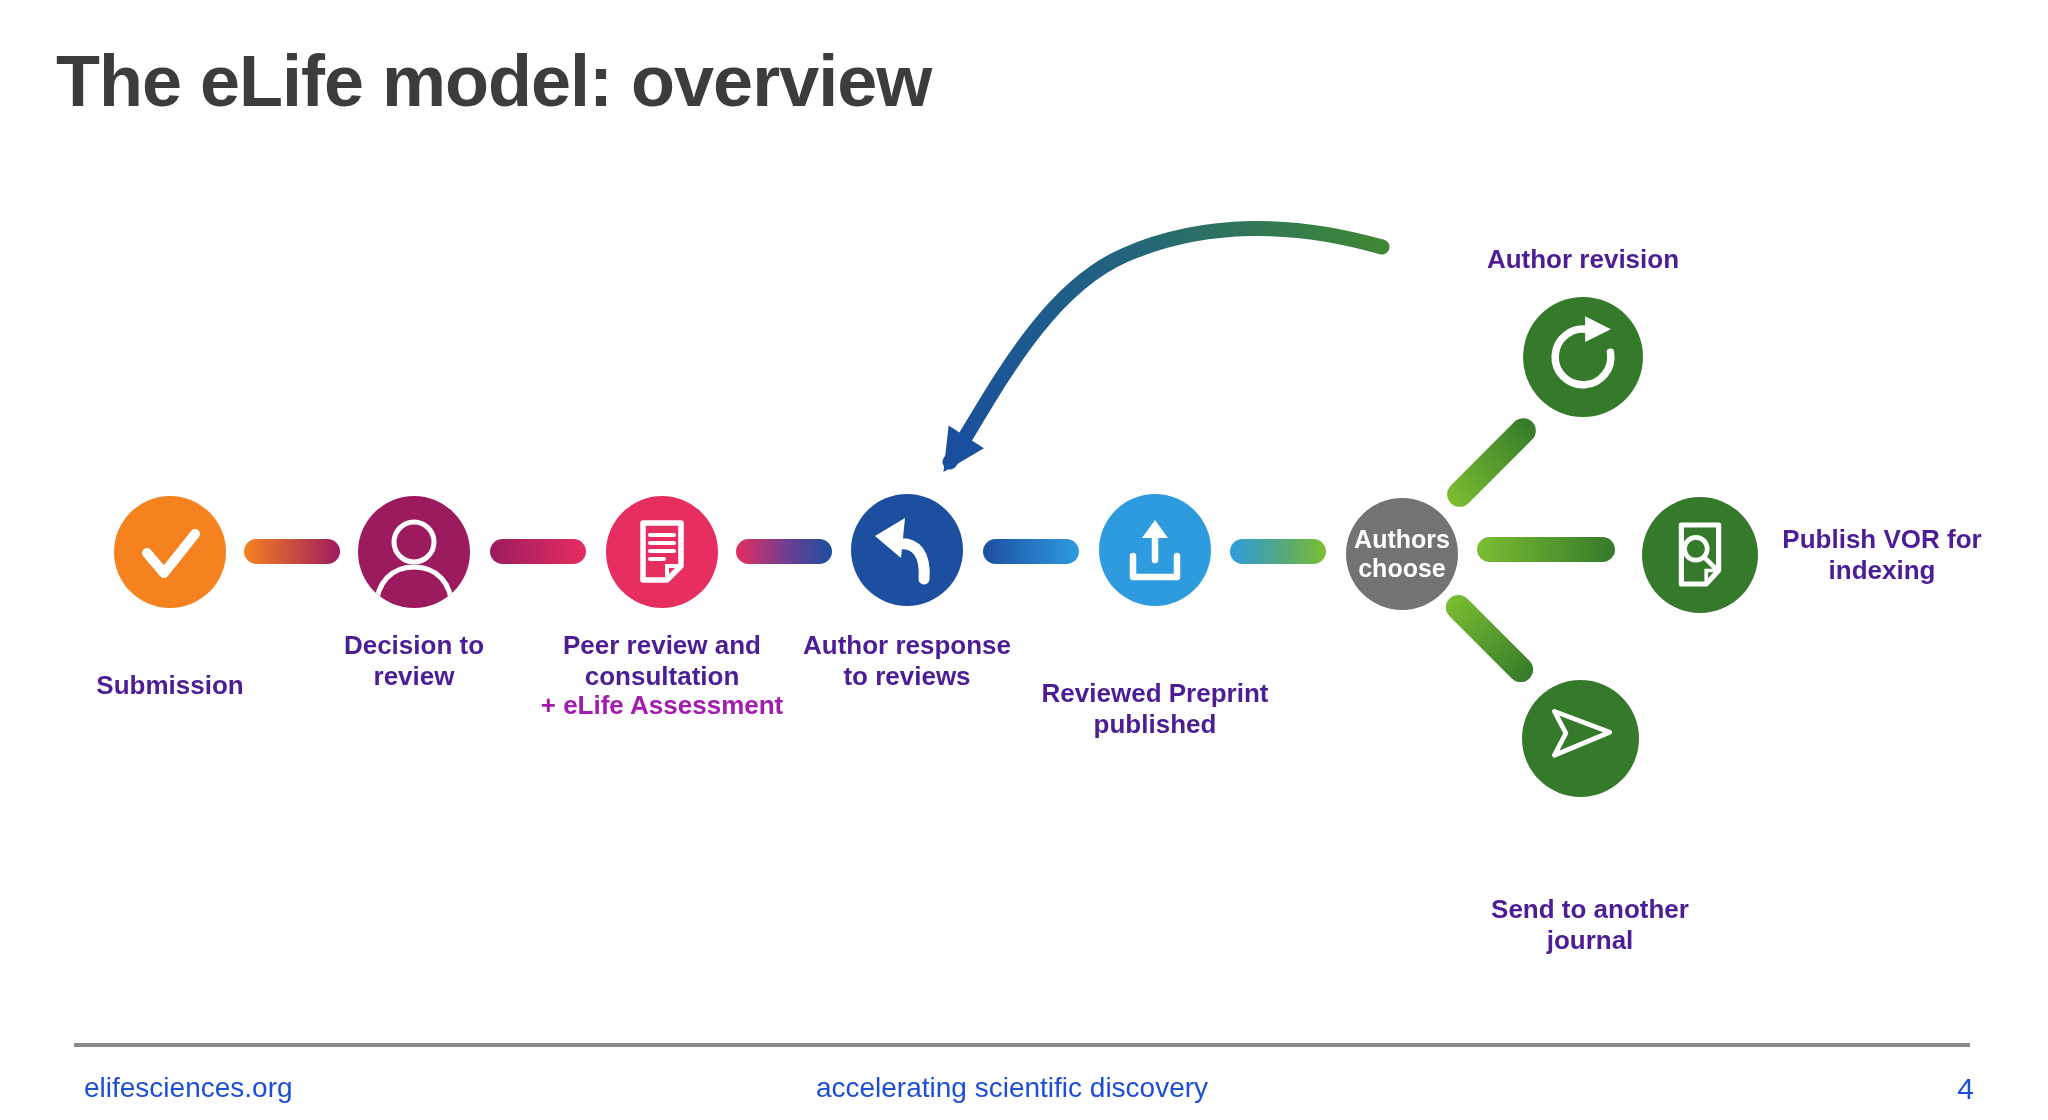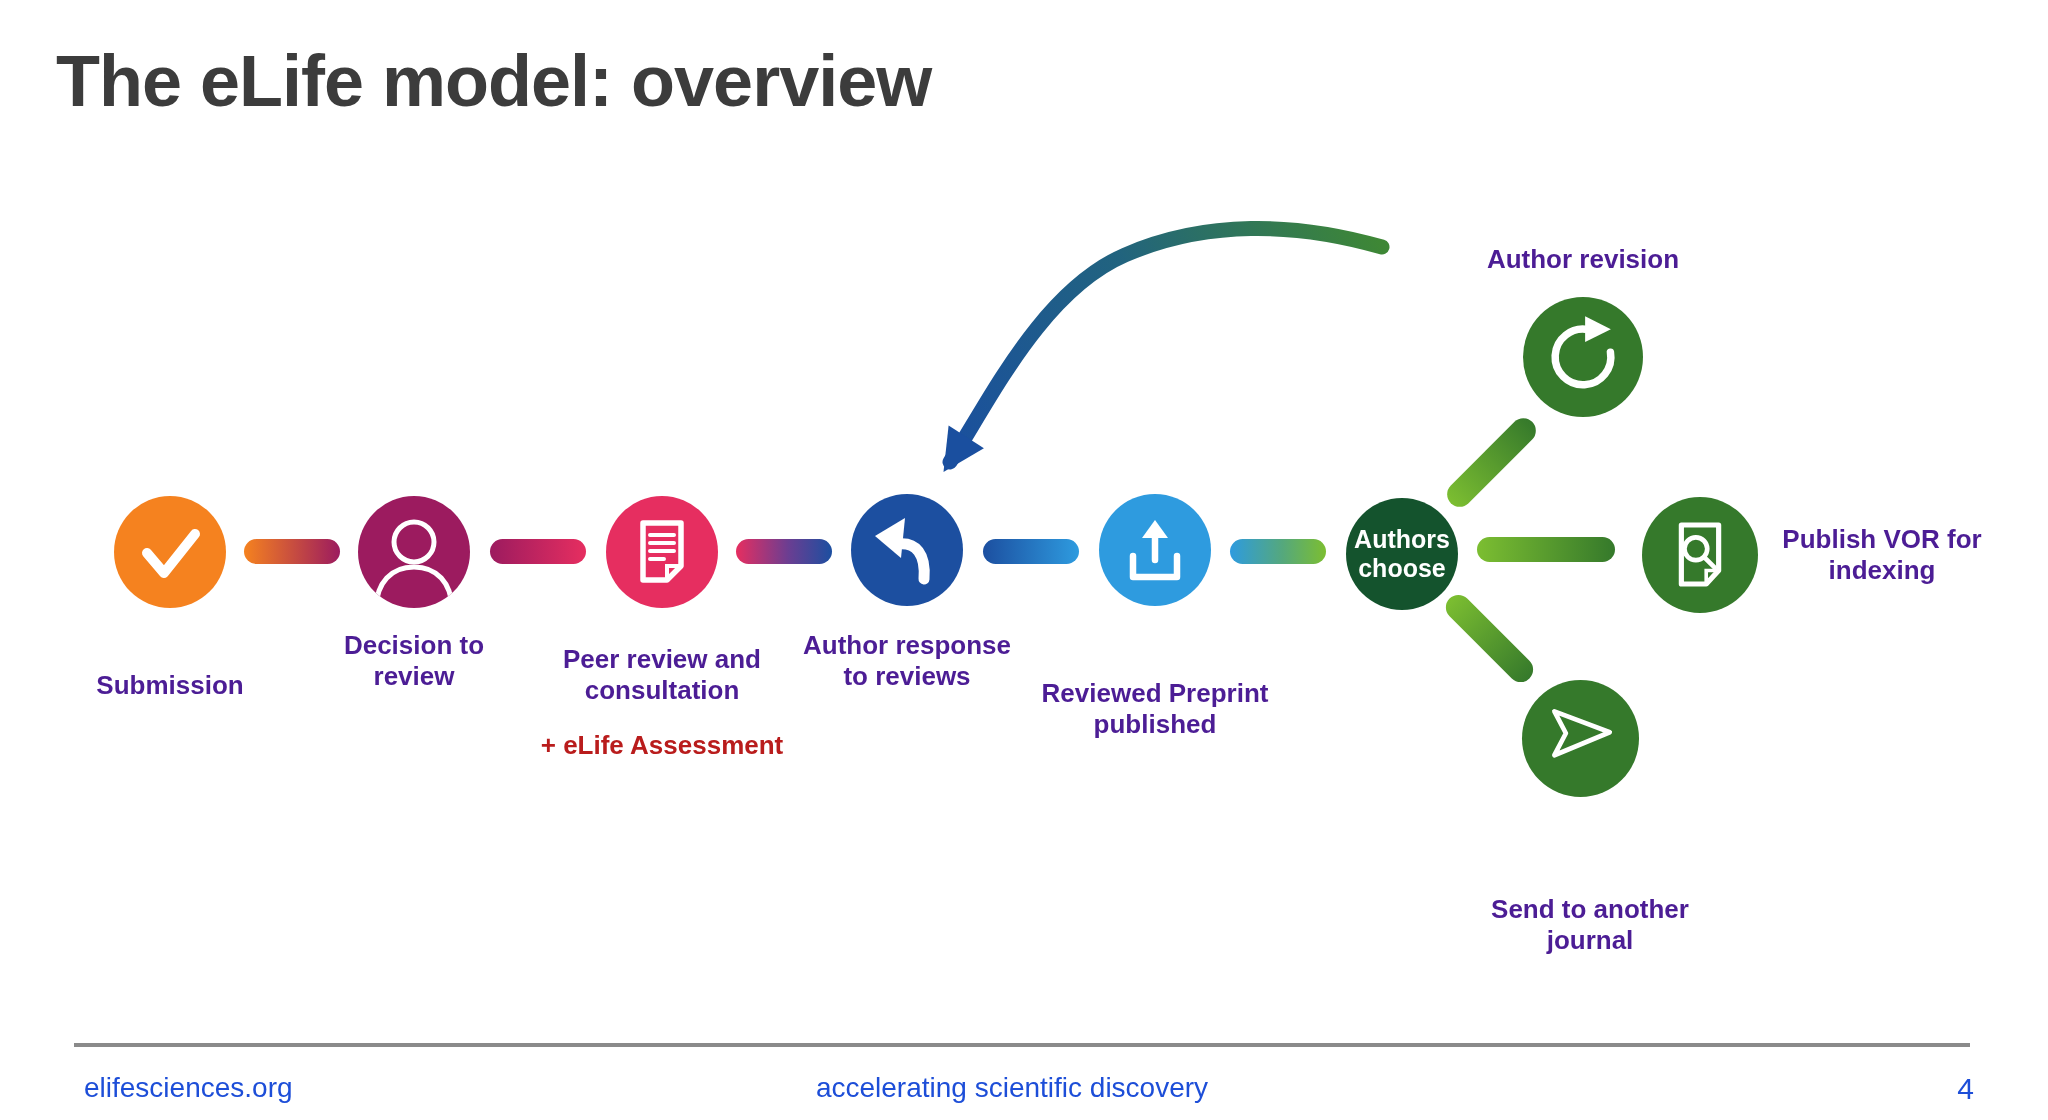--- a/index.html
+++ b/index.html
@@ -99,44 +99,44 @@
   <div class="node-label" style="left:264px;top:630px;">Decision to
 review</div>
 
   <div class="circle" style="left: 606px; top: 496px; width: 112px; height: 112px; background: rgb(230, 46, 96);">
     <svg viewBox="0 0 112 112">
       <path d="M37 27 H75 V70 L61 84 H37 Z" fill="none" stroke="#ffffff" stroke-width="5.5" stroke-linejoin="round"></path>
       <path d="M75 70 H61 V84" fill="none" stroke="#ffffff" stroke-width="4"></path>
       <path d="M44 39 H68 M44 47 H68 M44 55 H68 M44 63 H58" stroke="#ffffff" stroke-width="4" stroke-linecap="round"></path>
     </svg>
   </div>
-  <div class="node-label" style="left:512px;top:630px;margin-top:14px;">Peer review and
+  <div class="node-label" style="left:512px;top:630px;">Peer review and
 consultation</div>
-  <div class="node-note" style="left: 512px; top: 730px; color: #b91c1c;">+ eLife Assessment</div>
+  <div class="node-note" style="left: 512px; top: 690px; color: #a21caf;">+ eLife Assessment</div>
 
   <div class="circle" style="left: 851px; top: 494px; width: 112px; height: 112px; background: rgb(28, 79, 160);">
     <svg viewBox="0 0 112 112">
       <path d="M73 85 C75 60 65 48 47 50" fill="none" stroke="#ffffff" stroke-width="11" stroke-linecap="round"></path>
       <path d="M24 42 L54 24 L50 64 Z" fill="#ffffff"></path>
     </svg>
   </div>
   <div class="node-label" style="left:757px;top:630px;">Author response
 to reviews</div>
 
   <div class="circle" style="left: 1099px; top: 494px; width: 112px; height: 112px; background: rgb(46, 155, 223);">
     <svg viewBox="0 0 112 112">
       <path d="M34 62 V83 H78 V62" fill="none" stroke="#ffffff" stroke-width="6.5" stroke-linecap="round" stroke-linejoin="round"></path>
       <path d="M56 66 V38" stroke="#ffffff" stroke-width="6.5" stroke-linecap="round"></path>
       <path d="M43 44 L56 26 L69 44 Z" fill="#ffffff"></path>
     </svg>
   </div>
   <div class="node-label" style="left:1005px;top:660px;margin-top:18px;">Reviewed Preprint
 published</div>
 
-  <div class="circle" style="left: 1346px; top: 498px; width: 112px; height: 112px; background: #14532d;">
+  <div class="circle" style="left: 1346px; top: 498px; width: 112px; height: 112px; background: #737373;">
     <div class="in-circle-text">Authors
 choose</div>
   </div>
 
   <div class="circle" style="left: 1523px; top: 297px; width: 120px; height: 120px; background: rgb(53, 121, 43);">
     <svg viewBox="0 0 112 112">
       <path d="M60.5 30.4 A26 26 0 1 0 81.6 51.5" fill="none" stroke="#ffffff" stroke-width="7" stroke-linecap="round"></path>
       <path d="M58 18 L82 30 L58 42 Z" fill="#ffffff"></path>
     </svg>
   </div>

